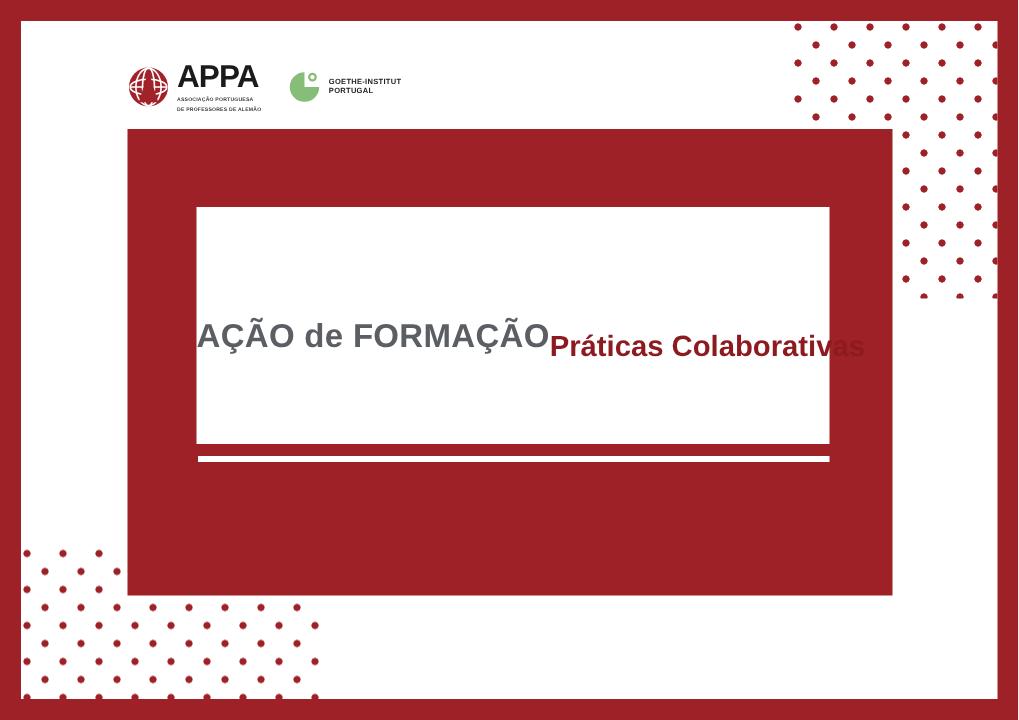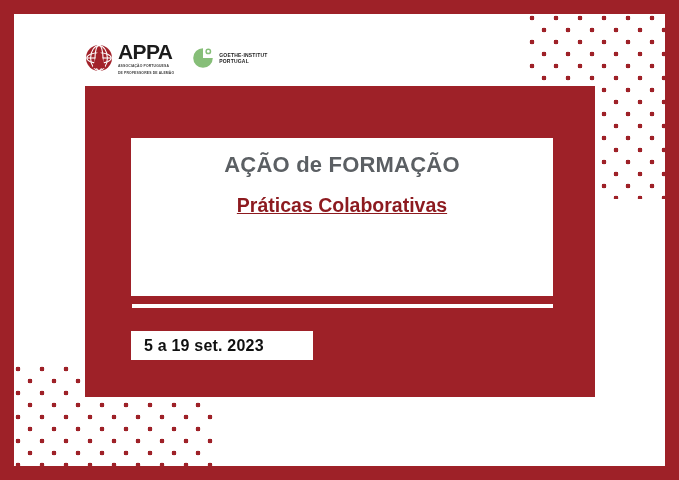--- a/index.html
+++ b/index.html
@@ -138,21 +138,21 @@
 
   
   .white-card {
     position: absolute;
     left: 46px;      
     top: 52px;       
     width: 422px;    
     height: 158px;   
     background: #ffffff;
     display: flex;
-    flex-direction: column;
+    flex-direction: row;
     align-items: center;
     justify-content: flex-start;
     box-sizing: border-box;
     padding-top: 14px;
   }
 
   .headline {
     font-size: 22px;
     font-weight: bold;
     color: #5b5f63;
@@ -163,21 +163,20 @@
   }
 
   .subtitle {
     margin: 14px 0 0 0;
     text-align: center;
     color: #8d1a1f;
     font-size: 19.5px;
     font-weight: bold;
     line-height: 1.35;
     white-space: nowrap;
-    text-decoration: underline;
   }
   .subtitle span { display: block; }
 
   
   .rule {
     position: absolute;
     left: 47px;     
     top: 218px;     
     width: 421px;
     height: 4px;
@@ -253,21 +252,18 @@
 
     <div class="white-card">
       <div class="headline">AÇÃO de FORMAÇÃO</div>
       <div class="subtitle">
         <span>Práticas Colaborativas</span>
       </div>
     </div>
 
     <div class="rule"></div>
 
-    <div class="date-badge">
-      <span class="date-text">5 a 19 set. 2023</span>
-    </div>
 
   </div>
 
   <div class="frame"></div>
 
 </div>
 
 </body></html>

